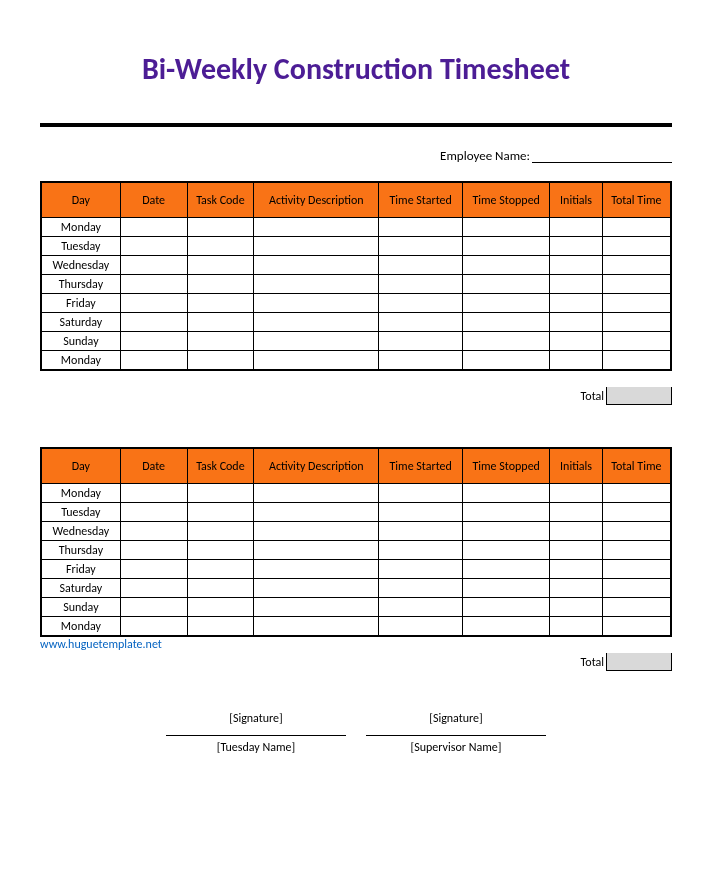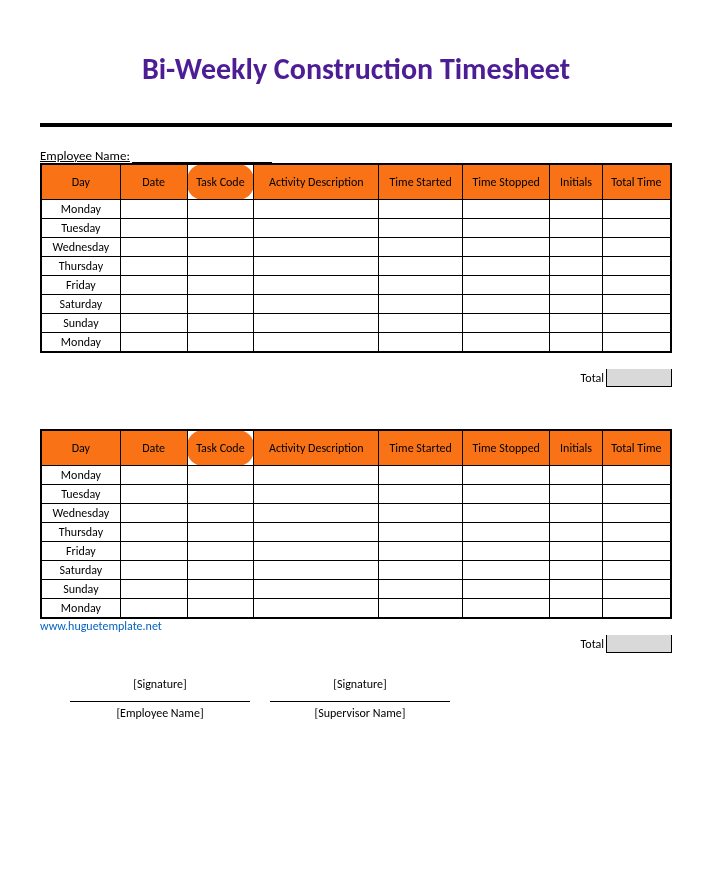--- a/index.html
+++ b/index.html
@@ -18,22 +18,22 @@
     color: #4c1d95;
     margin-bottom: 36px;
   }
   .hr-thick {
     border: none;
     border-top: 4px solid #000;
     margin-bottom: 20px;
   }
   .name-row {
     display: flex;
-    justify-content: space-between;
-    text-decoration: underline;
+    justify-content: flex-end;
+    margin-bottom: 18px;
   }
   .name-field {
     display: flex;
     align-items: flex-end;
   }
   .name-field .label {
     font-size: 13px;
     padding-right: 2px;
   }
   .name-field .line {
@@ -93,42 +93,42 @@
   .footer-link-row {
     display: flex;
     justify-content: space-between;
     align-items: flex-start;
   }
   .section-gap {
     height: 42px;
   }
   .sig-area {
     display: flex;
-    justify-content: flex-start;
-    margin-top: 24px;
+    justify-content: center;
+    margin-top: 40px;
     padding: 0 20px;
   }
   .sig-col {
     text-align: center;
     width: 200px;
   }
   .sig-label {
     font-size: 12px;
     margin-bottom: 10px;
   }
   .sig-line {
     border-top: 1px solid #000;
     margin: 0 10px 4px 10px;
   }
   .sig-name {
     font-size: 12px;
   }
   .col-day { width: 76px; }
   .col-date { width: 64px; }
-  .col-task { width: 64px; border-radius: 16px; }
+  .col-task { width: 64px; }
   .col-act { width: 120px; }
   .col-start { width: 80px; }
   .col-stop { width: 84px; }
   .col-init { width: 50px; }
   .col-total { width: 66px; }
 </style>
 </head>
 <body>
 
 <div class="title">Bi-Weekly Construction Timesheet</div>
@@ -346,20 +346,20 @@
   <div class="total-row">
     <span class="total-label">Total</span>
     <span class="total-box"></span>
   </div>
 </div>
 
 <div class="sig-area">
   <div class="sig-col">
     <div class="sig-label">[Signature]</div>
     <div class="sig-line"></div>
-    <div class="sig-name">[Employee Name]</div>
+    <div class="sig-name">[Tuesday Name]</div>
   </div>
   <div class="sig-col">
     <div class="sig-label">[Signature]</div>
     <div class="sig-line"></div>
     <div class="sig-name">[Supervisor Name]</div>
   </div>
 </div>
 
 </body></html>

